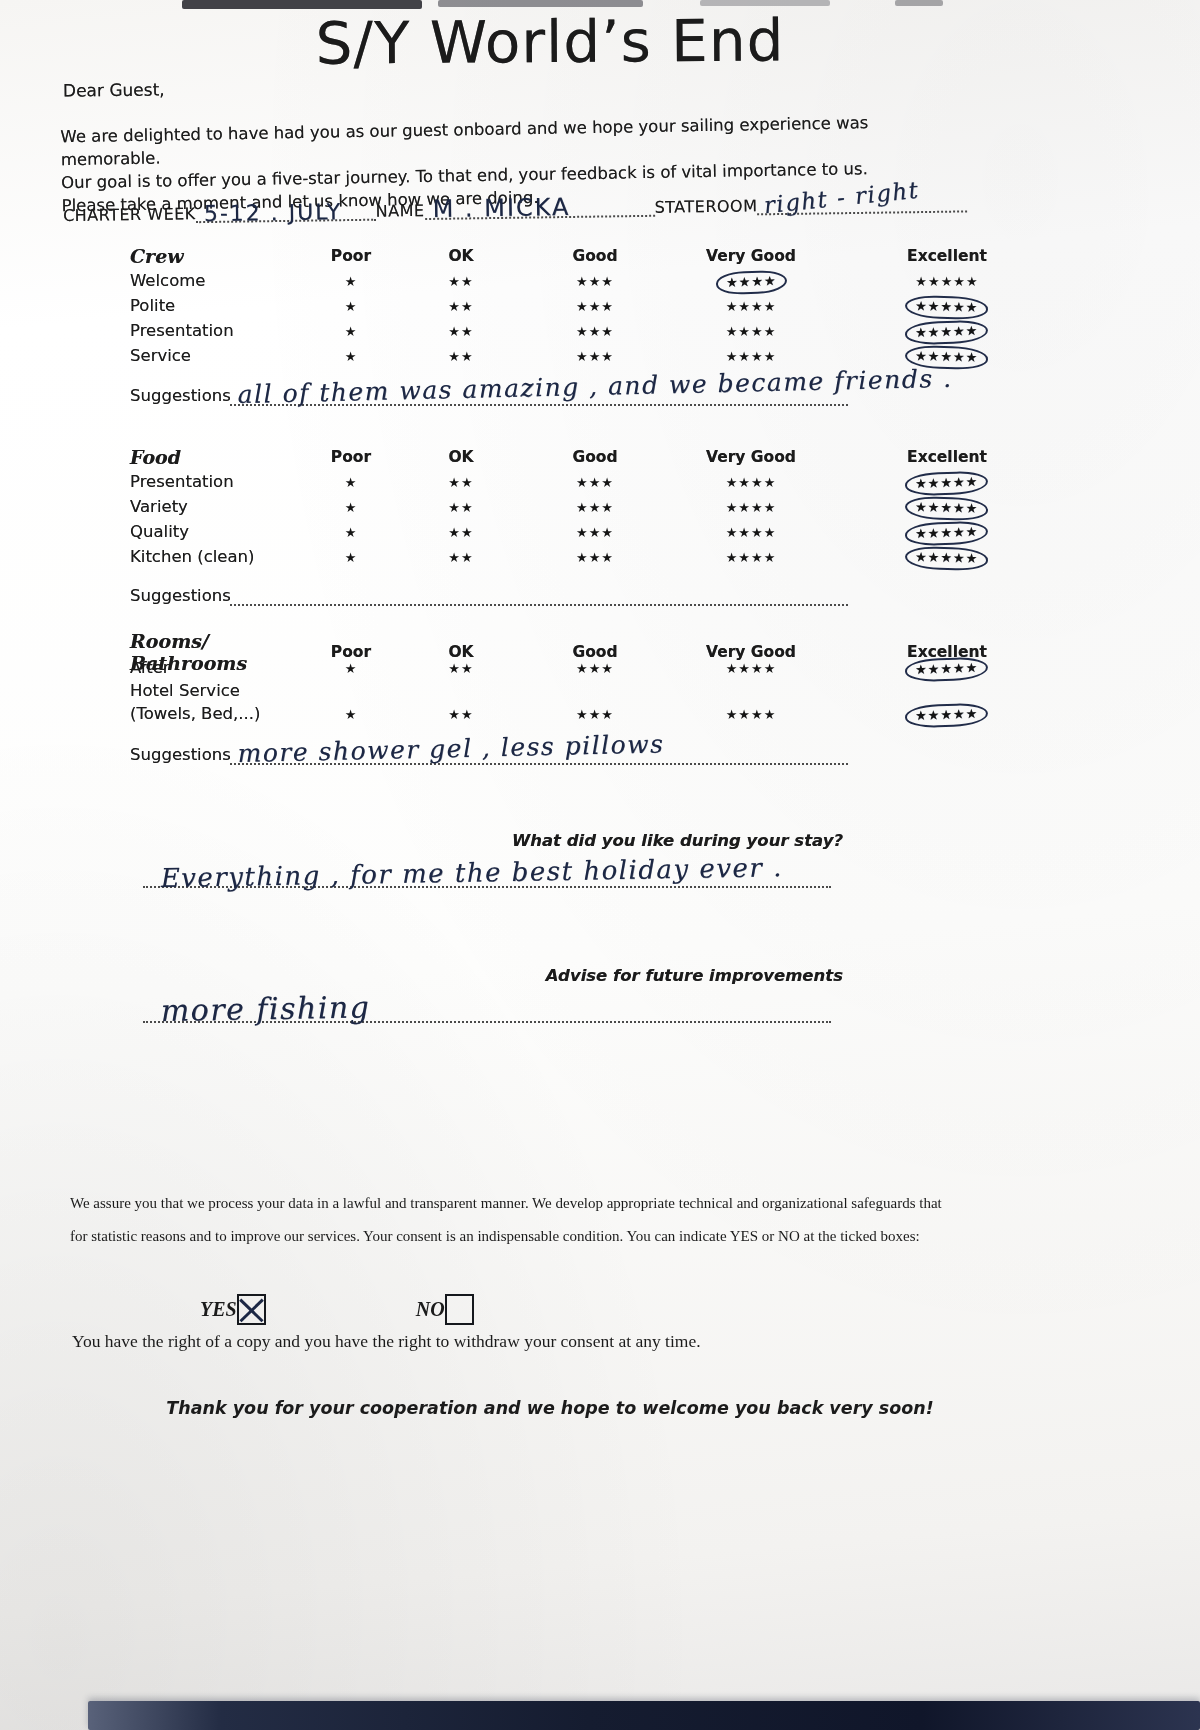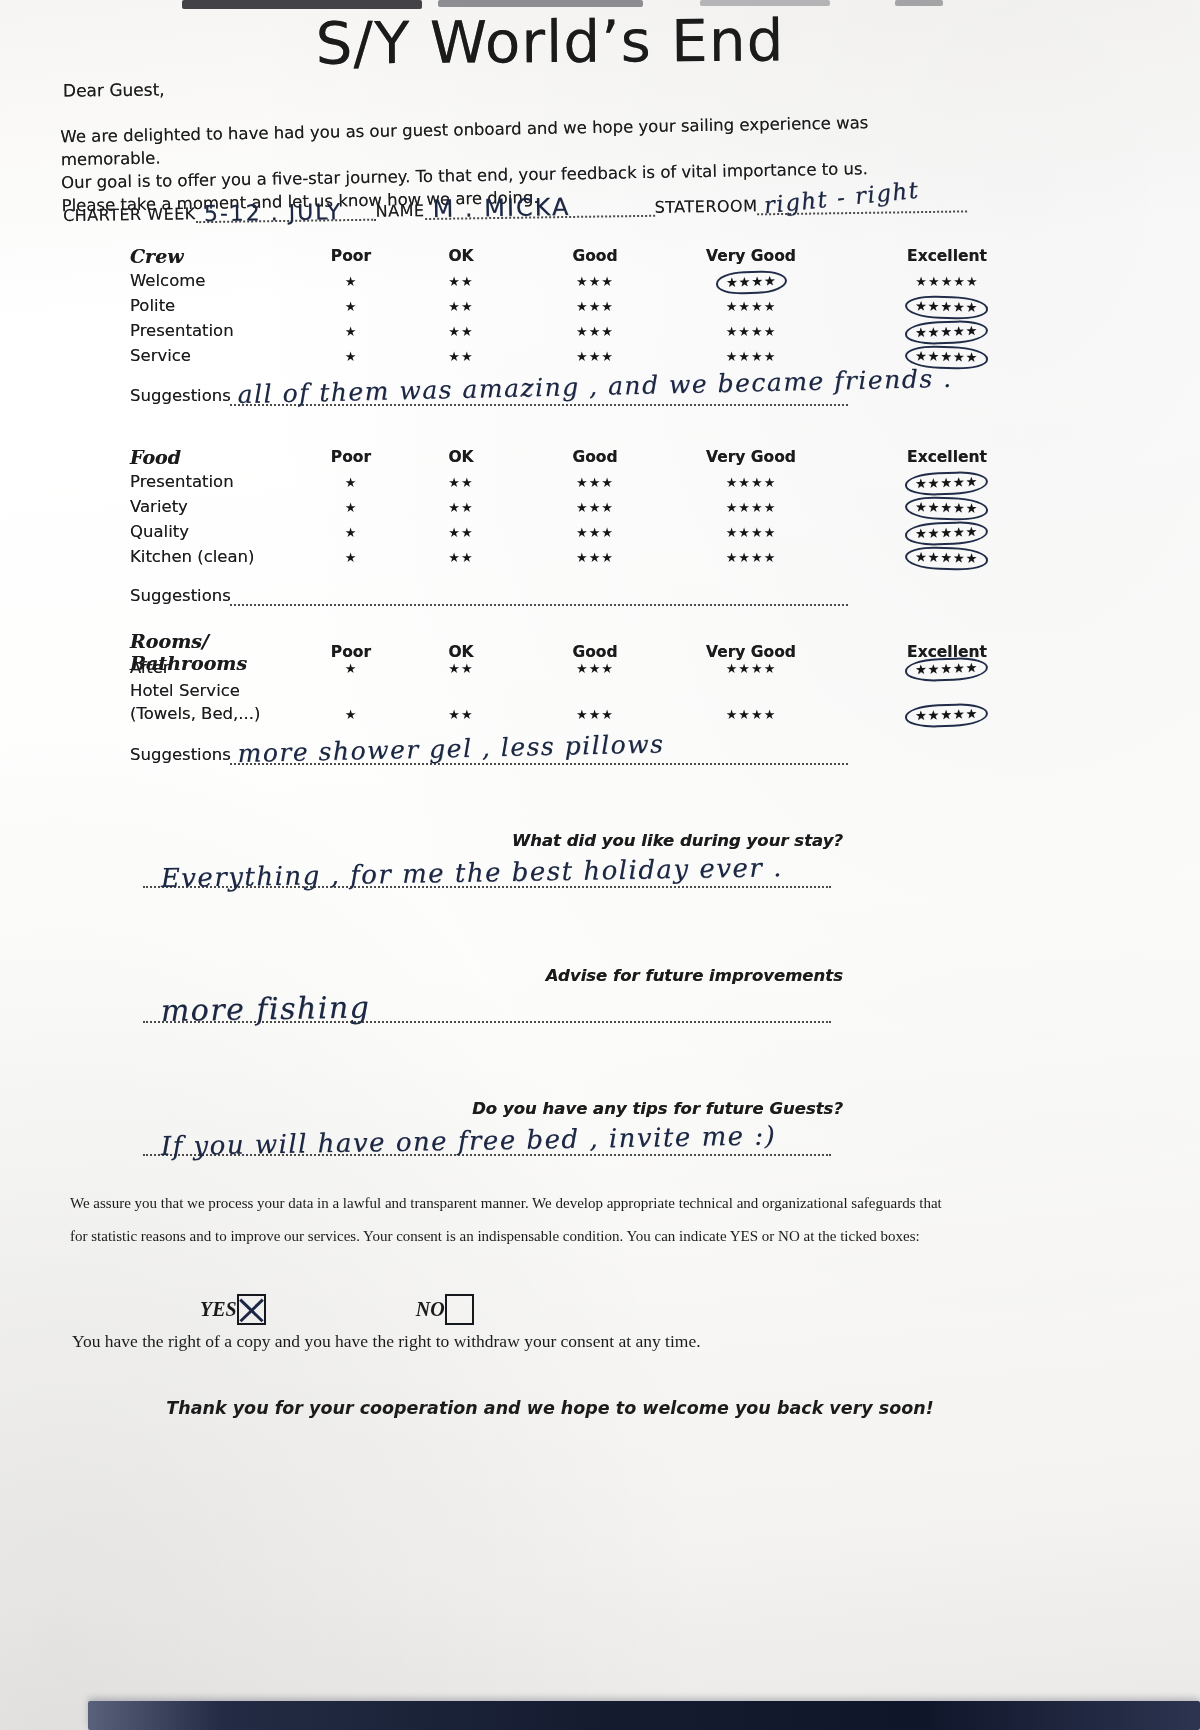--- a/index.html
+++ b/index.html
@@ -245,26 +245,20 @@
       <div class="q-line">
         <span class="hw ink" style="font-size: 26px;">Everything , for me the best holiday ever .</span>
       </div>
     </div>
   <div class="question" style="top:966px">
       <div class="q-label printed">Advise for future improvements</div>
       <div class="q-line">
         <span class="hw ink" style="font-size: 30px;">more fishing</span>
       </div>
     </div>
-  <div class="question" style="top:1099px">
-      <div class="q-label printed">Do you have any tips for future Guests?</div>
-      <div class="q-line">
-        <span class="hw ink" style="font-size: 26px;">If you will have one free bed , invite me :)</span>
-      </div>
-    </div>
 
   <div class="consent">
       <span class="cline">We assure you that we process your data in a lawful and transparent manner. We develop appropriate technical and organizational safeguards that</span>
       <span class="cline">for statistic reasons and to improve our services. Your consent is an indispensable condition. You can indicate YES or NO at the ticked boxes:</span>
     </div>
 
   <div class="consent-boxes">
     <span class="cb-label">YES</span>
     <span class="checkbox checked" id="yes-box"></span>
     <span class="gap-no"></span>

